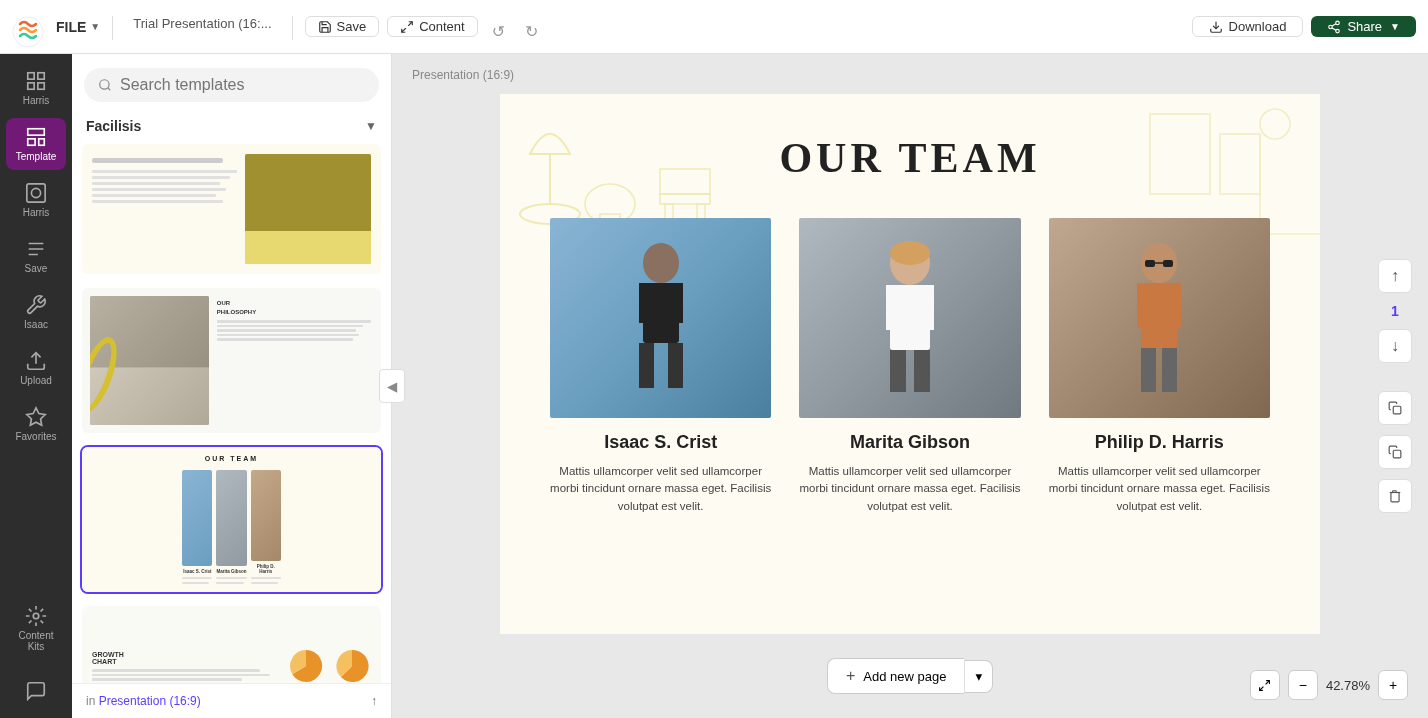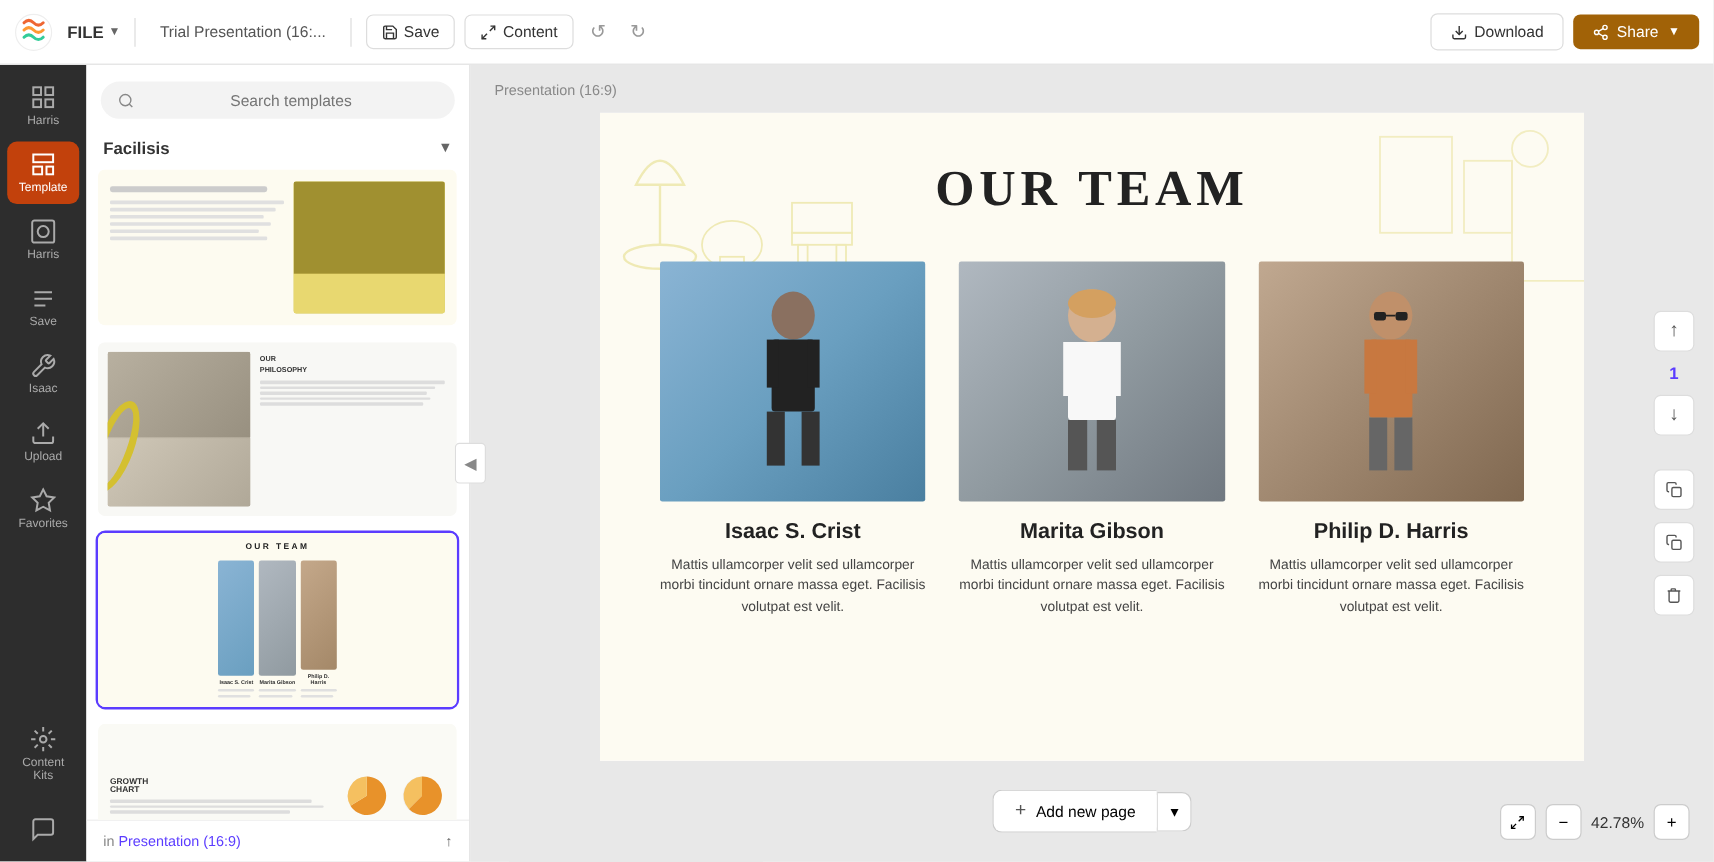--- a/index.html
+++ b/index.html
@@ -1,45 +1,45 @@
 <!DOCTYPE html>
 <html><head>
   <meta charset="utf-8">
   <style>
     * { box-sizing: border-box; margin: 0; padding: 0; }
     body { font-family: -apple-system, BlinkMacSystemFont, 'Segoe UI', sans-serif; background: #f0f0f0; display: flex; flex-direction: column; height: 718px; overflow: hidden; }
 
     
-    .topbar { display: flex; align-items: center; height: 54px; background: #fff; border-bottom: 1px solid #e0e0e0; padding: 0 12px; gap: 8px; z-index: 10; flex-shrink: 0; }
+    .topbar { display: flex; height: 54px; background: #fff; border-bottom: 1px solid #e0e0e0; padding: 16px 12px; gap: 8px; z-index: 10; flex-shrink: 0; }
     .topbar-logo { width: 32px; height: 32px; margin-right: 4px; }
     .topbar-file { display: flex; align-items: center; gap: 4px; font-size: 14px; font-weight: 600; color: #333; cursor: pointer; }
     .topbar-file-caret { font-size: 10px; color: #666; }
     .topbar-title { font-size: 13px; color: #555; margin: 0 8px; }
     .topbar-sep { width: 1px; height: 24px; background: #ddd; margin: 0 4px; }
     .topbar-btn { display: flex; align-items: center; gap: 5px; padding: 6px 12px; border-radius: 6px; border: 1px solid #ddd; background: #fff; font-size: 13px; color: #333; cursor: pointer; }
     .topbar-icon-btn { background: none; border: none; padding: 6px; cursor: pointer; color: #999; font-size: 16px; }
     .topbar-spacer { flex: 1; }
     .topbar-download { display: flex; align-items: center; gap: 6px; padding: 7px 16px; background: #fff; border: 1px solid #ddd; border-radius: 6px; font-size: 13px; font-weight: 500; color: #333; cursor: pointer; }
-    .topbar-share { display: flex; align-items: center; gap: 6px; padding: 7px 16px; background: #a16207; border: none; border-radius: 6px; font-size: 13px; font-weight: 500; color: #fff; cursor: pointer; }
+    .topbar-share { display: flex; align-items: center; gap: 6px; padding: 7px 16px; background: #14532d; border: none; border-radius: 6px; font-size: 13px; font-weight: 500; color: #fff; cursor: pointer; }
 
     
     .main { display: flex; flex: 1; overflow: hidden; }
 
     
     .icon-nav { width: 72px; background: #2d2d2d; display: flex; flex-direction: column; align-items: center; padding: 8px 0; gap: 4px; flex-shrink: 0; }
     .icon-nav-item { display: flex; flex-direction: column; align-items: center; gap: 3px; padding: 8px 6px; border-radius: 8px; cursor: pointer; color: #aaa; font-size: 10px; width: 60px; text-align: center; }
-    .icon-nav-item.active { background: #c2410c; color: #fff; }
+    .icon-nav-item.active { background: #701a75; color: #fff; }
     .icon-nav-item svg { width: 22px; height: 22px; }
     .icon-nav-bottom { margin-top: auto; }
 
     
     .templates-panel { width: 320px; background: #fff; border-right: 1px solid #e0e0e0; display: flex; flex-direction: column; flex-shrink: 0; overflow: hidden; }
     .panel-search { padding: 14px 12px 8px; }
     .search-box { display: flex; align-items: center; gap: 8px; background: #f3f3f3; border-radius: 20px; padding: 8px 14px; }
-    .search-box input { background: none; border: none; outline: none; font-size: 13px; color: #be185d; flex: 1; text-align: center; }
+    .search-box input { background: none; border: none; outline: none; font-size: 16px; color: #be185d; flex: 1; }
     .panel-header { display: flex; align-items: center; justify-content: space-between; padding: 8px 14px 8px; }
     .panel-header-title { font-size: 14px; font-weight: 600; color: #333; }
     .panel-list { flex: 1; overflow-y: auto; padding: 0 8px 8px; }
     .template-item { margin-bottom: 10px; border-radius: 8px; overflow: hidden; cursor: pointer; border: 2px solid transparent; }
     .template-item.active { border-color: #5b3cff; }
     .template-thumb { width: 100%; height: 155px; background: #f8f8f0; display: flex; align-items: center; justify-content: center; overflow: hidden; position: relative; }
 
     
     .canvas-area { flex: 1; background: #e8e8e8; display: flex; flex-direction: column; align-items: center; overflow: hidden; position: relative; }
     .canvas-label { position: absolute; top: 14px; left: 20px; font-size: 12px; color: #888; }

